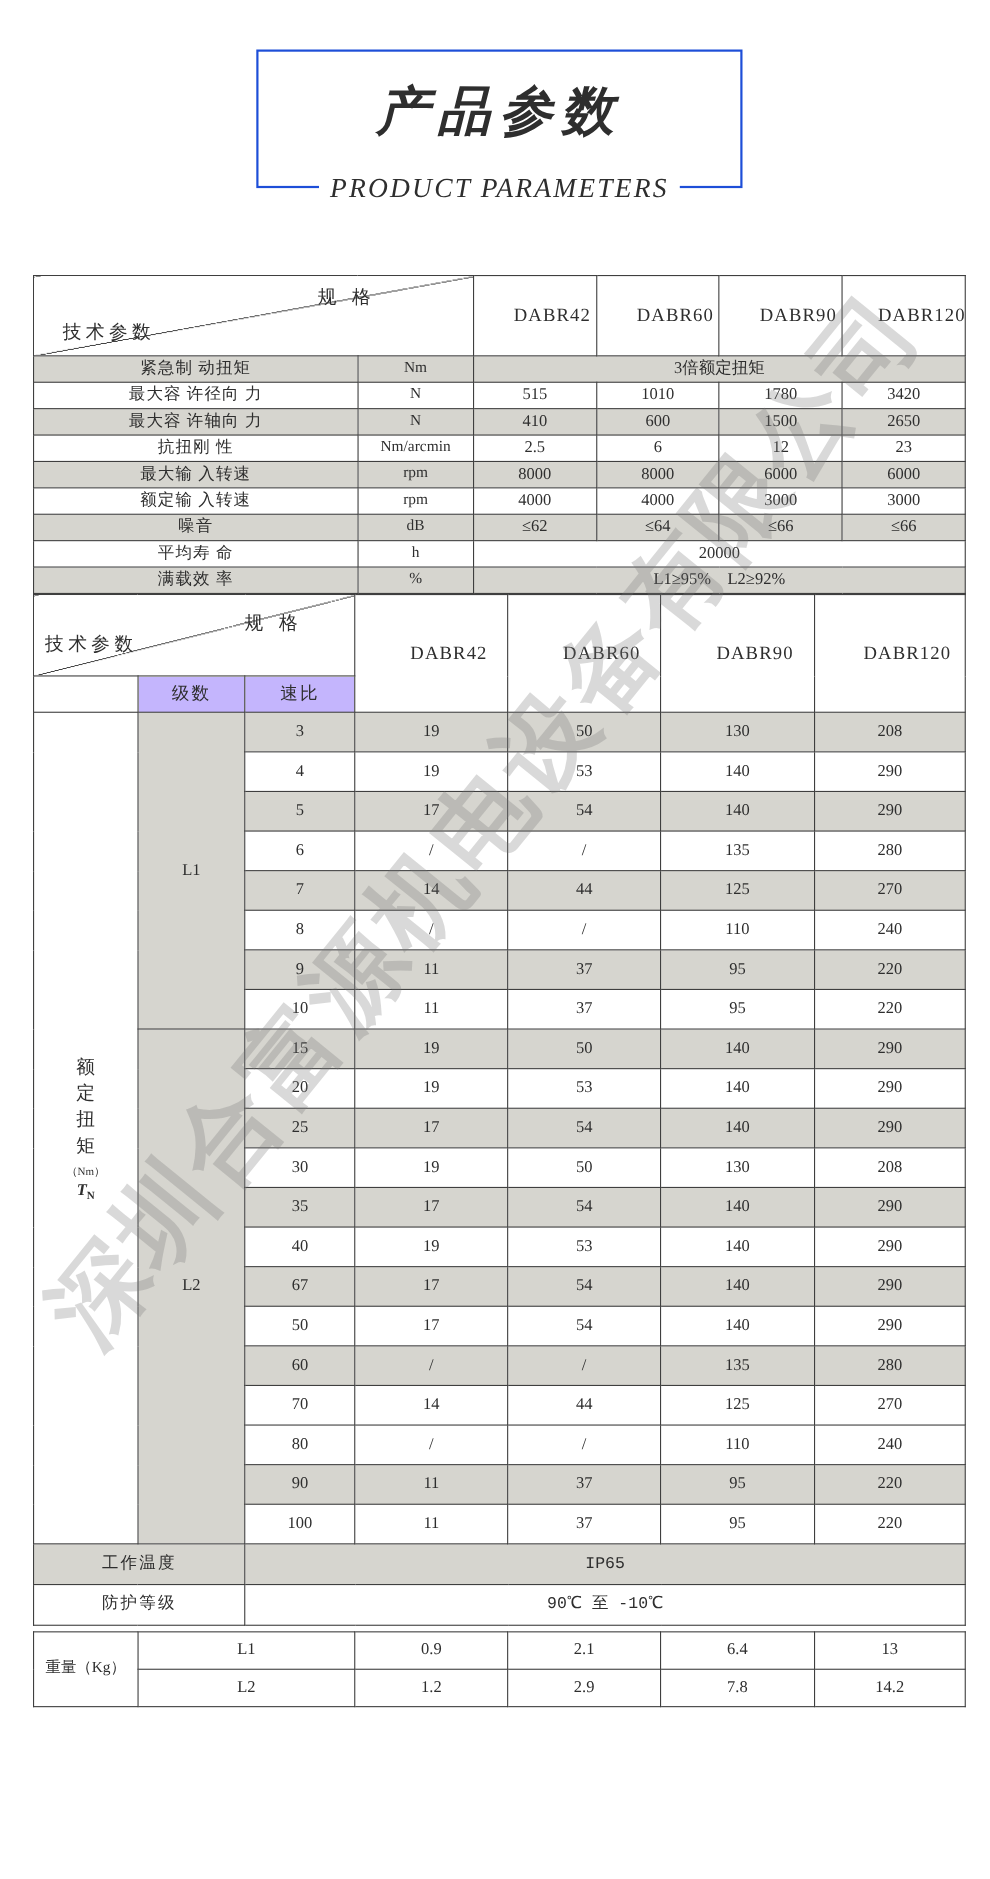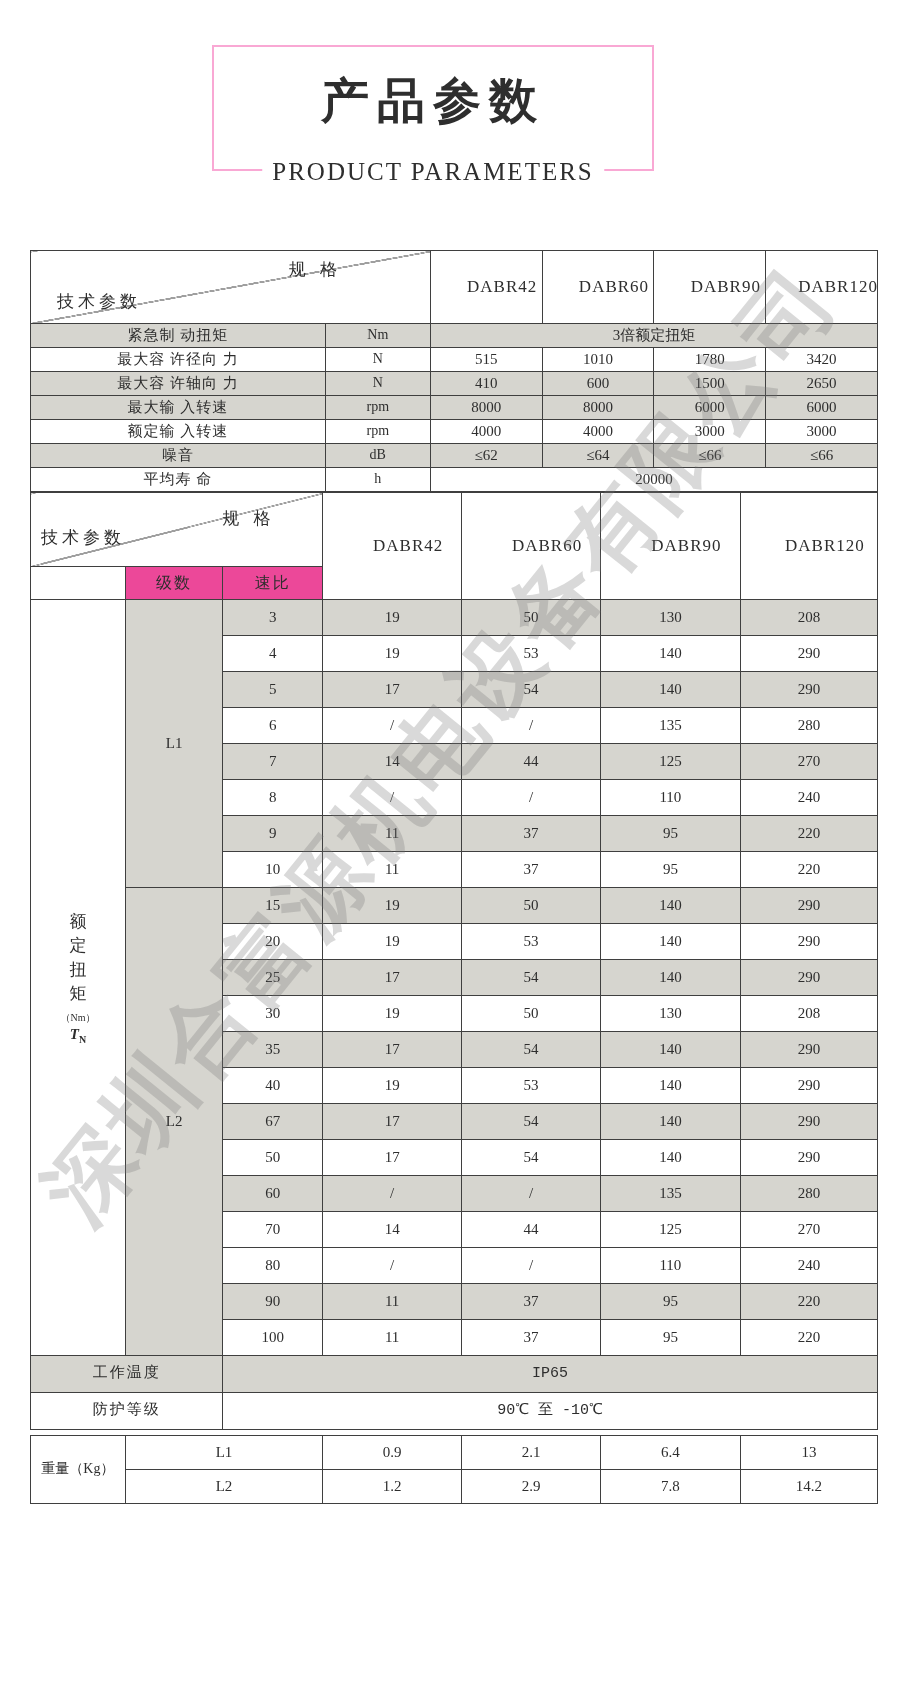--- a/index.html
+++ b/index.html
@@ -1,20 +1,20 @@
 <!DOCTYPE html>
 <html><head>
 <meta charset="utf-8">
 <style>
   html,body { margin:0; padding:0; background:#ffffff; }
   body { width:900px; font-family:"Liberation Serif","DejaVu Serif",serif; color:#2e2e2e; }
   .page { position:relative; width:900px; height:1708px; overflow:hidden; background:#fff; }
 
   
-  .titlebox { position:absolute; left:212px; top:45px; width:438px; height:122px; border:2px solid #f9a8d4; }
+  .titlebox { position:absolute; left:233px; top:45px; width:438px; height:122px; border:2px solid #1d4ed8;font-style:italic; }
   .title-cn { text-align:center; font-size:48px; font-weight:bold; letter-spacing:8px; margin-top:22px; }
   .title-en { position:absolute; left:50%; bottom:-17px; transform:translateX(-50%); background:#fff;
               padding:0 10px; font-size:25px; letter-spacing:2px; white-space:nowrap; font-weight:500; }
 
   
   .tables { position:absolute; left:30px; top:250px; width:888px; }
   table { border-collapse:collapse; table-layout:fixed; width:848px; }
   td { border:1px solid #3f3f3f; text-align:center; vertical-align:middle; padding:0; overflow:hidden;
        font-size:15px; line-height:1.15; }
   .g { background:#d6d5cf; }
@@ -23,21 +23,21 @@
   .t1 tr { height:24px; }
   .t1 tr.hdr { height:73px; }
   .t1 .lbl { letter-spacing:1px;margin-top:21px; }
   .t1 .unit { font-size:14px; }
 
   .t2 tr { height:36px; }
   .t2 tr.hdr1 { height:74px; }
   .t2 tr.hdr2 { height:33px; }
   .t2 tr.foot { height:37px;font-family:Liberation Mono, monospace; }
   .model { font-size:17px; letter-spacing:1px; background:#fff;padding-left:32px; }
-  .subhdr { font-size:16px; letter-spacing:2px; background:#ec4899;text-align:center; }
+  .subhdr { font-size:16px; letter-spacing:2px; background:#c4b5fd;text-align:center; }
 
   .diag { position:relative; background-color:#fff;
           background-image:linear-gradient(to bottom right, transparent 49.75%, #3f3f3f 49.75%, #3f3f3f 50.35%, transparent 50.35%); }
   .diag .spec  { position:absolute; top:9px;  right:22%; font-size:17px; letter-spacing:5px; }
   .diag .param { position:absolute; bottom:11px; left:26px; font-size:17px; letter-spacing:4px; }
   .diag2 .spec  { right:16%; top:16px; }
   .diag2 .param { left:10px; bottom:18px; }
 
   .vcell { background:#fff; }
   .vchars { white-space:pre-line; font-size:17px; line-height:24px; letter-spacing:0; }
@@ -104,20 +104,28 @@
         <td>3420</td>
       </tr>
       <tr class="g">
         <td class="lbl">最大容 许轴向 力</td>
         <td class="unit">N</td>
         <td>410</td>
         <td>600</td>
         <td>1500</td>
         <td>2650</td>
       </tr>
+      <tr class="w">
+        <td class="lbl">抗扭刚 性</td>
+        <td class="unit">Nm/arcmin</td>
+        <td>2.5</td>
+        <td>6</td>
+        <td>12</td>
+        <td>23</td>
+      </tr>
       <tr class="g">
         <td class="lbl">最大输 入转速</td>
         <td class="unit">rpm</td>
         <td>8000</td>
         <td>8000</td>
         <td>6000</td>
         <td>6000</td>
       </tr>
       <tr class="w">
         <td class="lbl">额定输 入转速</td>
@@ -132,20 +140,25 @@
         <td class="unit">dB</td>
         <td>≤62</td>
         <td>≤64</td>
         <td>≤66</td>
         <td>≤66</td>
       </tr>
       <tr class="w">
         <td class="lbl">平均寿 命</td>
         <td class="unit">h</td>
         <td colspan="4">20000</td>
+      </tr>
+      <tr class="g">
+        <td class="lbl">满载效 率</td>
+        <td class="unit">%</td>
+        <td colspan="4">L1≥95%　L2≥92%</td>
       </tr>
     </tbody>
       </table>
 
     <table class="t2">
       <colgroup>
         <col style="width:11.2%">
           <col style="width:11.5%">
           <col style="width:11.8%">
         <col style="width:16.4%">

